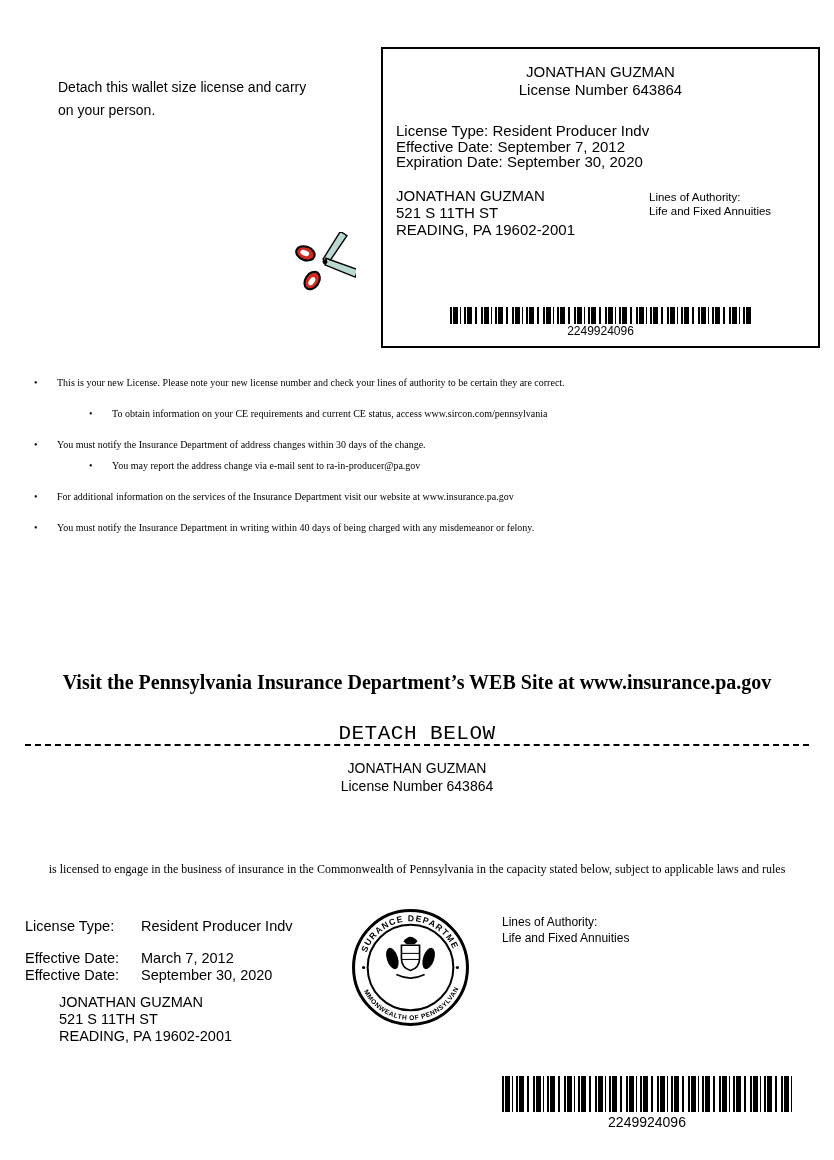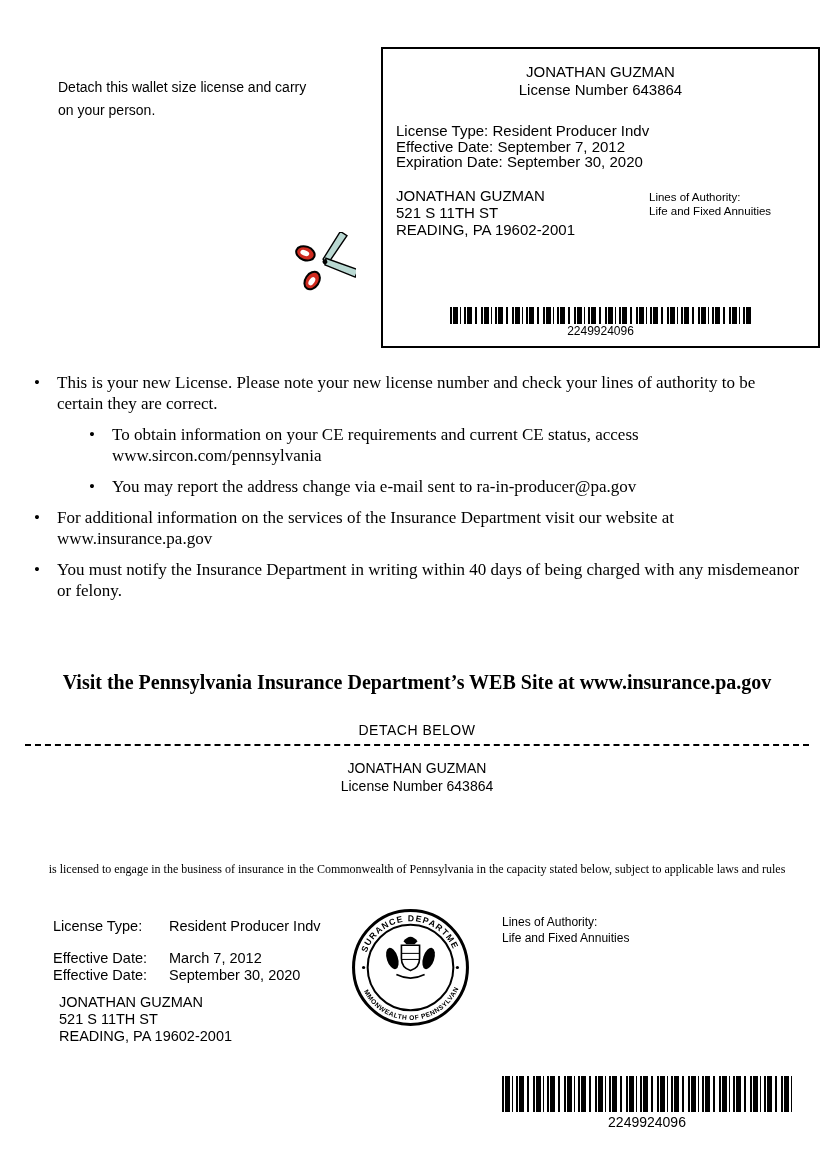--- a/index.html
+++ b/index.html
@@ -40,50 +40,50 @@
       #000 17px, #000 22px, #fff 22px, #fff 25px,
       #000 25px, #000 27px, #fff 27px, #fff 31px);
   }
   .card-barcode { width:302px; height:17px; }
   .card-barcode-number { font-size:12px; line-height:14px; }
 
   
   .bullets {
     position:absolute; left:25px; top:372px; width:778px;
     font-family:"Liberation Serif", serif;
-    font-size:17px; line-height:21px;
+    font-size:10px; line-height:21px;
   }
   .b-group { margin-bottom:10px; }
   .b-item { position:relative; padding-left:32px; }
   .b-item::before { content:"\2022"; position:absolute; left:9px; }
   .sub-item { position:relative; padding-left:87px; }
   .sub-item::before { content:"\2022"; position:absolute; left:64px; }
 
   
   .visit-line {
     position:absolute; left:0; top:671px; width:834px; text-align:center;
     font-family:"Liberation Serif", serif; font-weight:bold; font-size:20px;
   }
   .detach-below {
     position:absolute; left:0; top:722px; width:834px; text-align:center;
-    font-family:Liberation Sans, sans-serif; font-size:14px; letter-spacing:0.5px;
+    font-family:Liberation Mono, monospace; font-size:21px; letter-spacing:0.5px;
   }
   .dash-line { position:absolute; left:25px; top:744px; width:784px; border-top:2px dashed #000; }
   .detach-name-block {
     position:absolute; left:0; top:760px; width:834px; text-align:center;
     font-size:14px; line-height:17.5px;
   }
   .licensed-statement {
     position:absolute; left:45px; top:856px; width:744px; text-align:center;
     font-family:"Liberation Serif", serif; font-size:12px; line-height:27px;
   }
 
   
   .info-row { position:absolute; left:25px; font-size:14.5px; line-height:16.5px; }
-  .info-row .lbl { display:inline-block; width:116px;margin-left:28px; }
+  .info-row .lbl { display:inline-block; width:116px; }
   .row-type { top:918px; }
   .row-dates { top:950px; }
   .bottom-address { position:absolute; left:59px; top:994px; font-size:14.5px; line-height:17px; }
   .seal { position:absolute; left:350px; top:907px; width:121px; height:121px; }
   .bottom-loa { position:absolute; left:502px; top:915px; font-size:12px; line-height:15.5px; }
   .bottom-barcode-wrap { position:absolute; left:502px; top:1076px; width:290px; text-align:center; }
   .bottom-barcode { width:290px; height:36px; }
   .bottom-barcode-number { font-size:14px; line-height:18px; margin-top:1px; }
 </style>
 </head>
@@ -131,20 +131,21 @@
   </div>
 
   <div class="bullets">
     <div class="b-group">
       <div class="b-item">This is your new License. Please note your new license number and check your lines of authority to be certain they are correct.</div>
     </div>
     <div class="b-group">
       <div class="sub-item">To obtain information on your CE requirements and current CE status, access www.sircon.com/pennsylvania</div>
     </div>
     <div class="b-group">
+      <div class="b-item">You must notify the Insurance Department of address changes within 30 days of the change.</div>
       <div class="sub-item">You may report the address change via e-mail sent to ra-in-producer@pa.gov</div>
     </div>
     <div class="b-group">
       <div class="b-item">For additional information on the services of the Insurance Department visit our website at www.insurance.pa.gov</div>
     </div>
     <div class="b-group">
       <div class="b-item">You must notify the Insurance Department in writing within 40 days of being charged with any misdemeanor or felony.</div>
     </div>
   </div>
 

